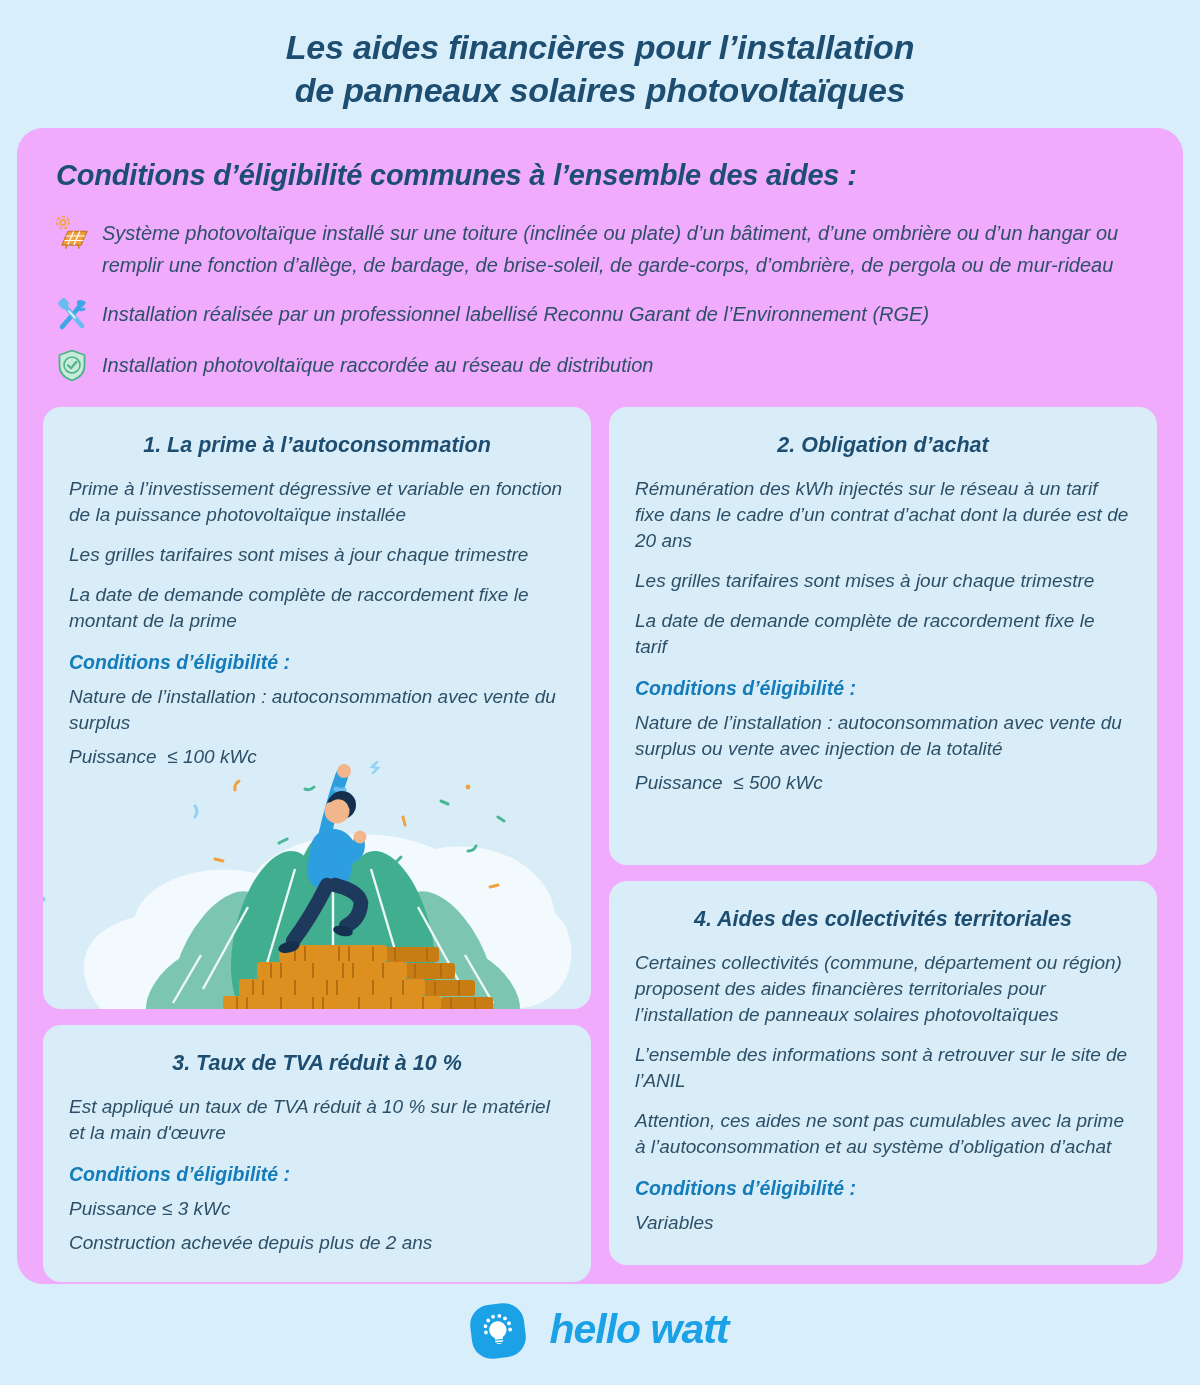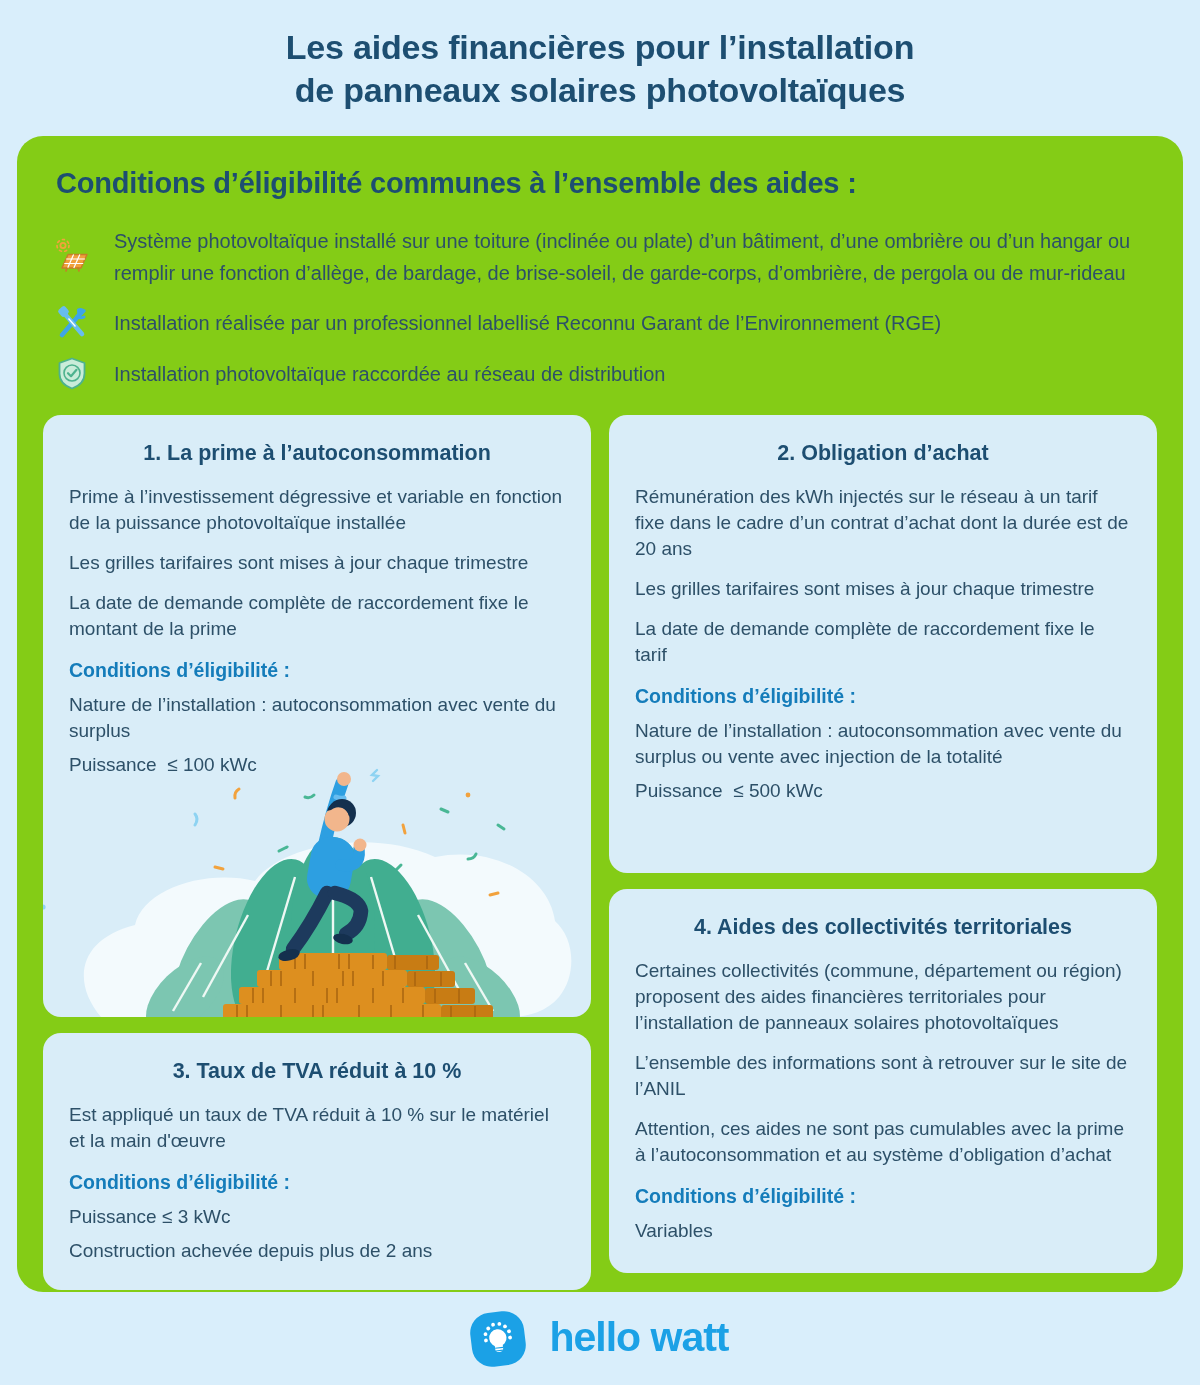--- a/index.html
+++ b/index.html
@@ -2,44 +2,44 @@
 <html lang="fr"><head>
 <meta charset="utf-8">
 <style>
   html,body{margin:0;padding:0;}
   body{
     width:1200px;height:1385px;
     background:#d9eefb;
     font-family:"Liberation Sans", sans-serif;
     -webkit-font-smoothing:antialiased;
   }
-  .page{position:relative;width:1200px;height:1385px;overflow:hidden;}
+  .page{position:relative;width:1200px;height:1385px;overflow:hidden;font-style:italic;}
 
   
   .header{padding-top:26px;text-align:center;}
   .title-line{
     font-size:34px;line-height:43px;font-weight:700;
     color:#1d4e71;letter-spacing:-0.2px;
   }
 
   
   .panel{
-    width:1166px;height:1156px;margin:24px auto 0;
-    background:#84cc16;border-radius:26px;
+    width:1166px;height:1156px;margin:16px auto 0;
+    background:#f0abfc;border-radius:26px;
     box-sizing:border-box;padding:31px 26px 0;
     position:relative;
   }
   .section-heading{
     margin:0 0 0 13px;
     font-size:29px;font-weight:700;color:#1d4e71;letter-spacing:-0.2px;
   }
 
   
   .bullets{margin:25px 6px 0 11px;display:flex;flex-direction:column;gap:17px;}
-  .bullet{display:flex;align-items:center;gap:24px;}
+  .bullet{display:flex;align-items:flex-start;gap:12px;}
   .bullet .ic{flex:0 0 36px;height:36px;margin-top:-2px;}
   .bullet .txt{
     font-size:20px;line-height:32px;color:#2d5068;
   }
 
   
   .tiles{margin:24px auto 0;width:1114px;display:flex;gap:18px;}
   .col{display:flex;flex-direction:column;gap:16px;width:548px;}
   .tile{
     background:#d9edf8;border-radius:18px;

